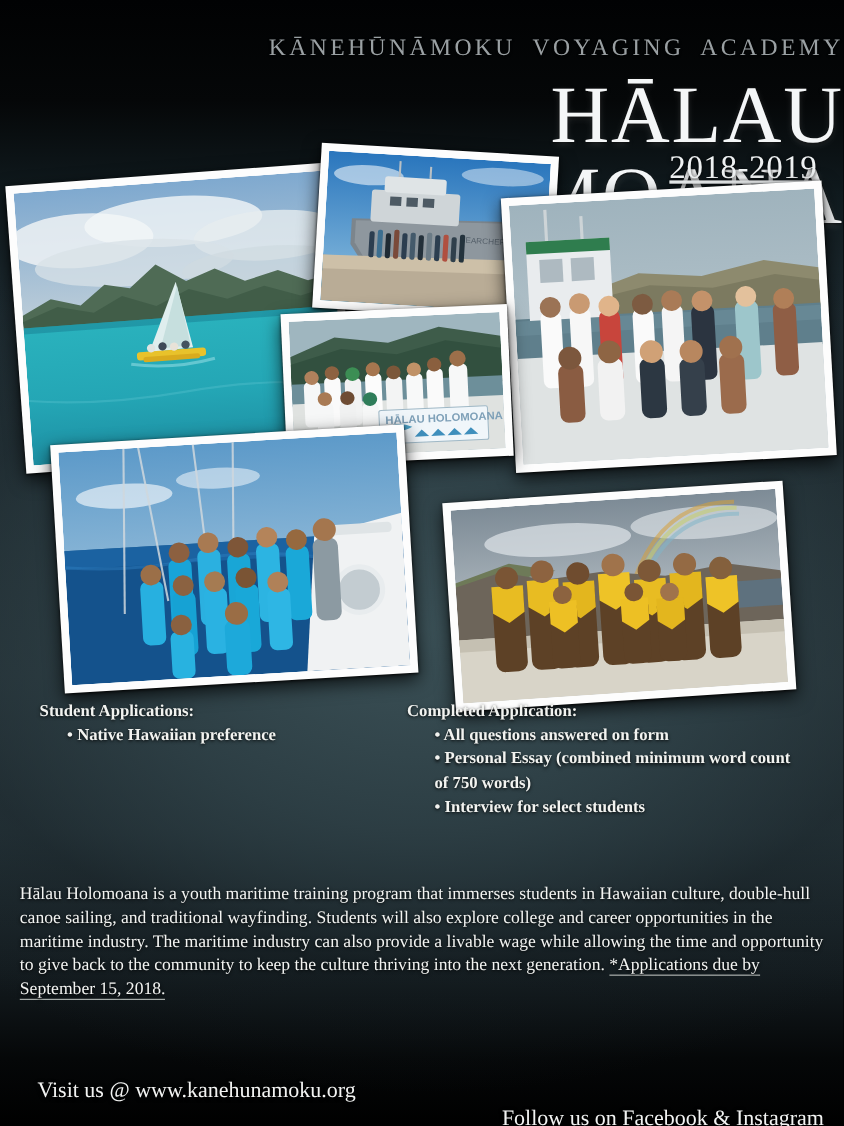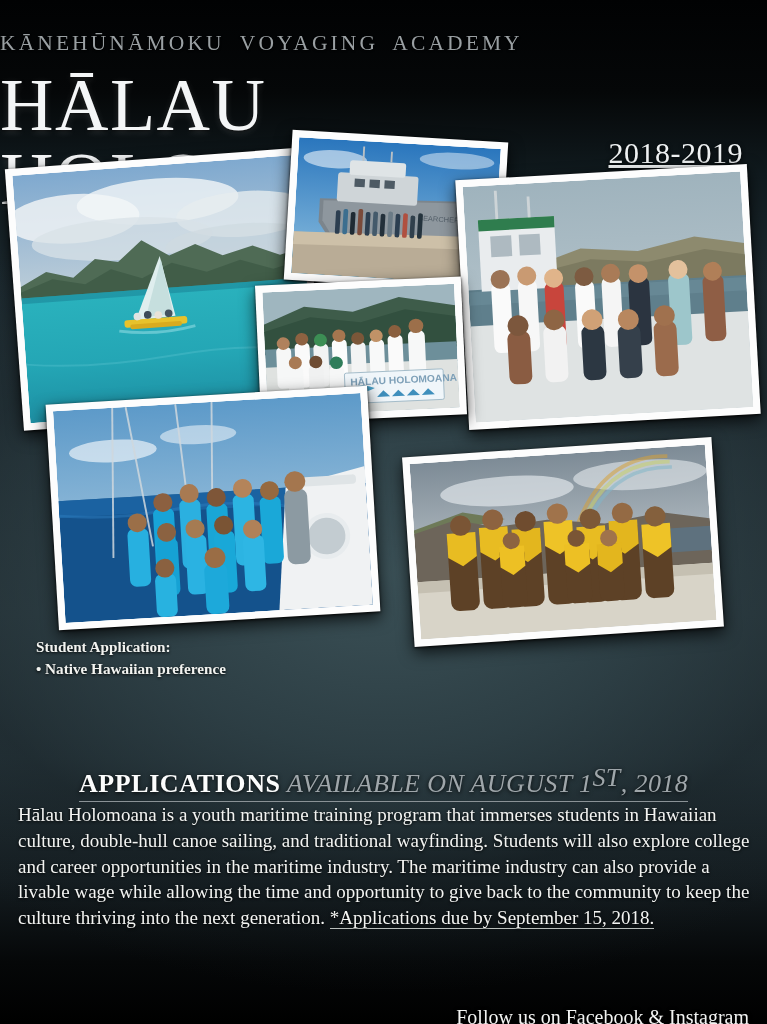--- a/index.html
+++ b/index.html
@@ -11,21 +11,21 @@
   #poster{
     position:relative;
     width:767px;
     height:1024px;
     overflow:hidden;
     background:
       radial-gradient(ellipse 620px 420px at 50% 56%, rgba(60,82,88,0.95) 0%, rgba(46,64,70,0.85) 42%, rgba(24,34,38,0.35) 72%, rgba(0,0,0,0) 100%),
       linear-gradient(180deg,#010203 0%, #050708 9%, #101a1e 17%, #1d2a30 28%, #27363c 45%, #2b3a40 60%, #243238 74%, #141c20 86%, #050708 94%, #000000 100%);
   }
   
-  .hdr{position:absolute;left:0;right:0;top:0;text-align:left;}
+  .hdr{position:absolute;left:0;right:0;top:0;text-align:right;}
   .kicker{
     color:#9aa0a3;
     font-size:21.5px;
     letter-spacing:3.1px;
     word-spacing:7px;
     line-height:1;
     padding-top:33px;
     text-shadow:0 1px 2px rgba(0,0,0,.9);
   }
   .maintitle{
@@ -64,21 +64,21 @@
     position:absolute;
     color:#f2f3f0;
     font-size:15.2px;
     font-weight:bold;
     line-height:1.43;
     text-shadow:0 1px 3px rgba(0,0,0,.9);
   }
   .colL{left:36px;width:320px;}
   .colR{left:370px;width:350px;}
   .col .hd{display:block;}
-  .col .li{display:block;}
+  .col .li{display:block;margin-left:25px;}
   
   .apps{
     position:absolute;left:0;top:763px;width:767px;text-align:center;
   }
   .apps .wrap{
     display:inline-block;
     border-bottom:1.5px solid #8a9296;
     padding-bottom:2px;
     white-space:nowrap;
   }
@@ -87,21 +87,21 @@
     text-shadow:0 1px 4px rgba(0,0,0,.9);
   }
   .apps .ital{
     color:#9fa6aa;font-style:italic;font-size:26px;letter-spacing:.4px;
     text-shadow:0 1px 4px rgba(0,0,0,.9);
   }
   .apps sup{font-size:.62em;}
   
   .body{
     position:absolute;left:18px;top:802px;width:732px;
-    color:#f3f4f2;font-size:19px;line-height:1.36;
+    color:#f3f4f2;font-size:16px;line-height:1.36;
     text-shadow:0 1px 3px rgba(0,0,0,.95);
   }
   .body .due{border-bottom:1px solid #b9bebb;}
   
   .foot{position:absolute;left:0;top:975px;width:767px;height:49px;}
   .foot span{
     position:absolute;color:#f2f3f2;font-size:20px;
     text-shadow:0 1px 4px rgba(0,0,0,.95);
   }
   .foot .l{left:34px;top:5px;}
@@ -441,34 +441,34 @@
               </g>
           </g>
         </svg>
       </div>
     </div>
 
   </div>
 
   <div class="cols">
     <div class="col colL">
-      <span class="hd">Student Application:</span>
+      <span class="hd">Student Applications:</span>
       <span class="li">• Native Hawaiian preference</span>
     </div>
     <div class="col colR">
+      <span class="hd">Completed Application:</span>
+      <span class="li">• All questions answered on form</span>
+      <span class="li">• Personal Essay (combined minimum word count of 750 words)</span>
+      <span class="li">• Interview for select students</span>
     </div>
   </div>
 
-  <div class="apps">
-    <span class="wrap">
-      <span class="bold">APPLICATIONS</span><span class="ital"> AVAILABLE ON AUGUST 1</span><sup class="ital">ST</sup><span class="ital">, 2018</span>
-    </span>
-  </div>
 
   <div class="body">
     <span>Hālau Holomoana is a youth maritime training program that immerses students in Hawaiian culture, double-hull canoe sailing, and traditional wayfinding. Students will also explore college and career opportunities in the maritime industry. The maritime industry can also provide a livable wage while allowing the time and opportunity to give back to the community to keep the culture thriving into the next generation.  </span><span class="due">*Applications due by September 15, 2018.</span>
   </div>
 
   <div class="foot">
+    <span class="l">Visit us @ www.kanehunamoku.org</span>
     <span class="r">Follow us on Facebook &amp; Instagram</span>
   </div>
 
 </div>
 
 </body></html>

